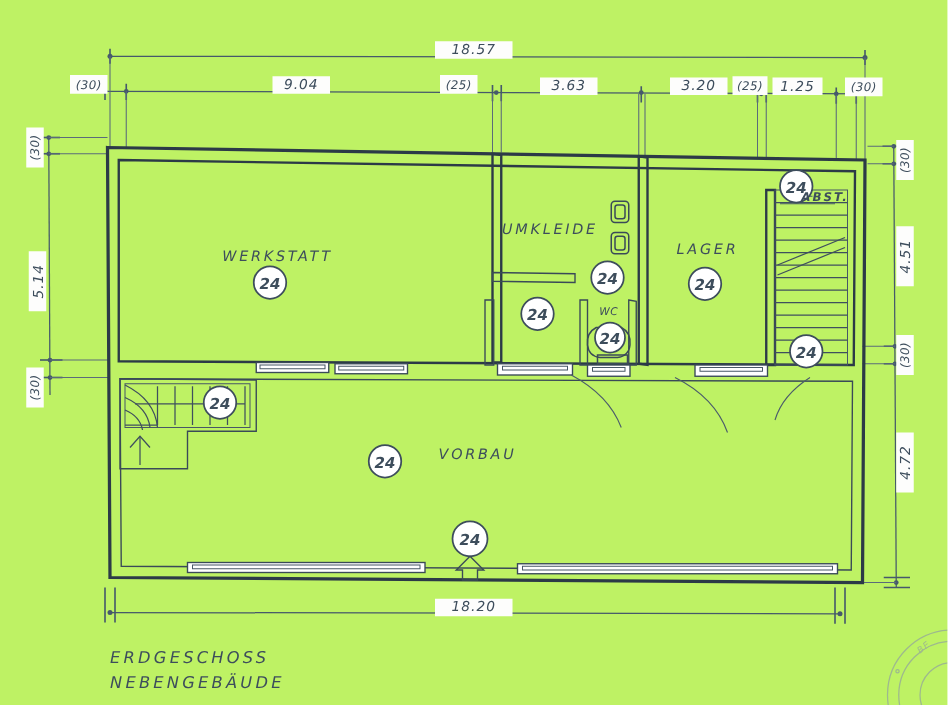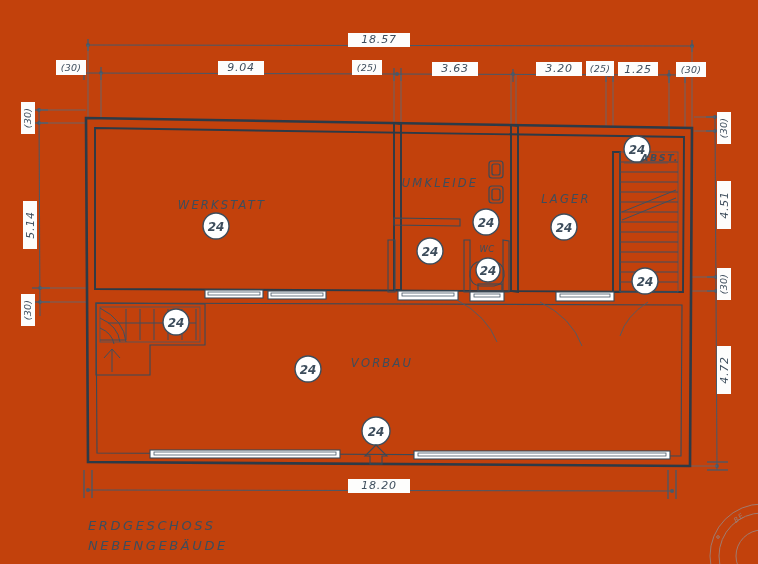--- a/index.html
+++ b/index.html
@@ -4,21 +4,21 @@
 <style>
   html, body {
     margin: 0;
     padding: 0;
     background: #ffffff;
   }
   #page {
     position: relative;
     width: 758px;
     height: 564px;
-    background: #c2410c;
+    background: #bef264;
     overflow: hidden;
     font-family: "DejaVu Sans", sans-serif;
   }
   #svgroot {
     position: absolute;
     left: 0; top: 0;
     width: 758px;
     height: 564px;
   }
   

